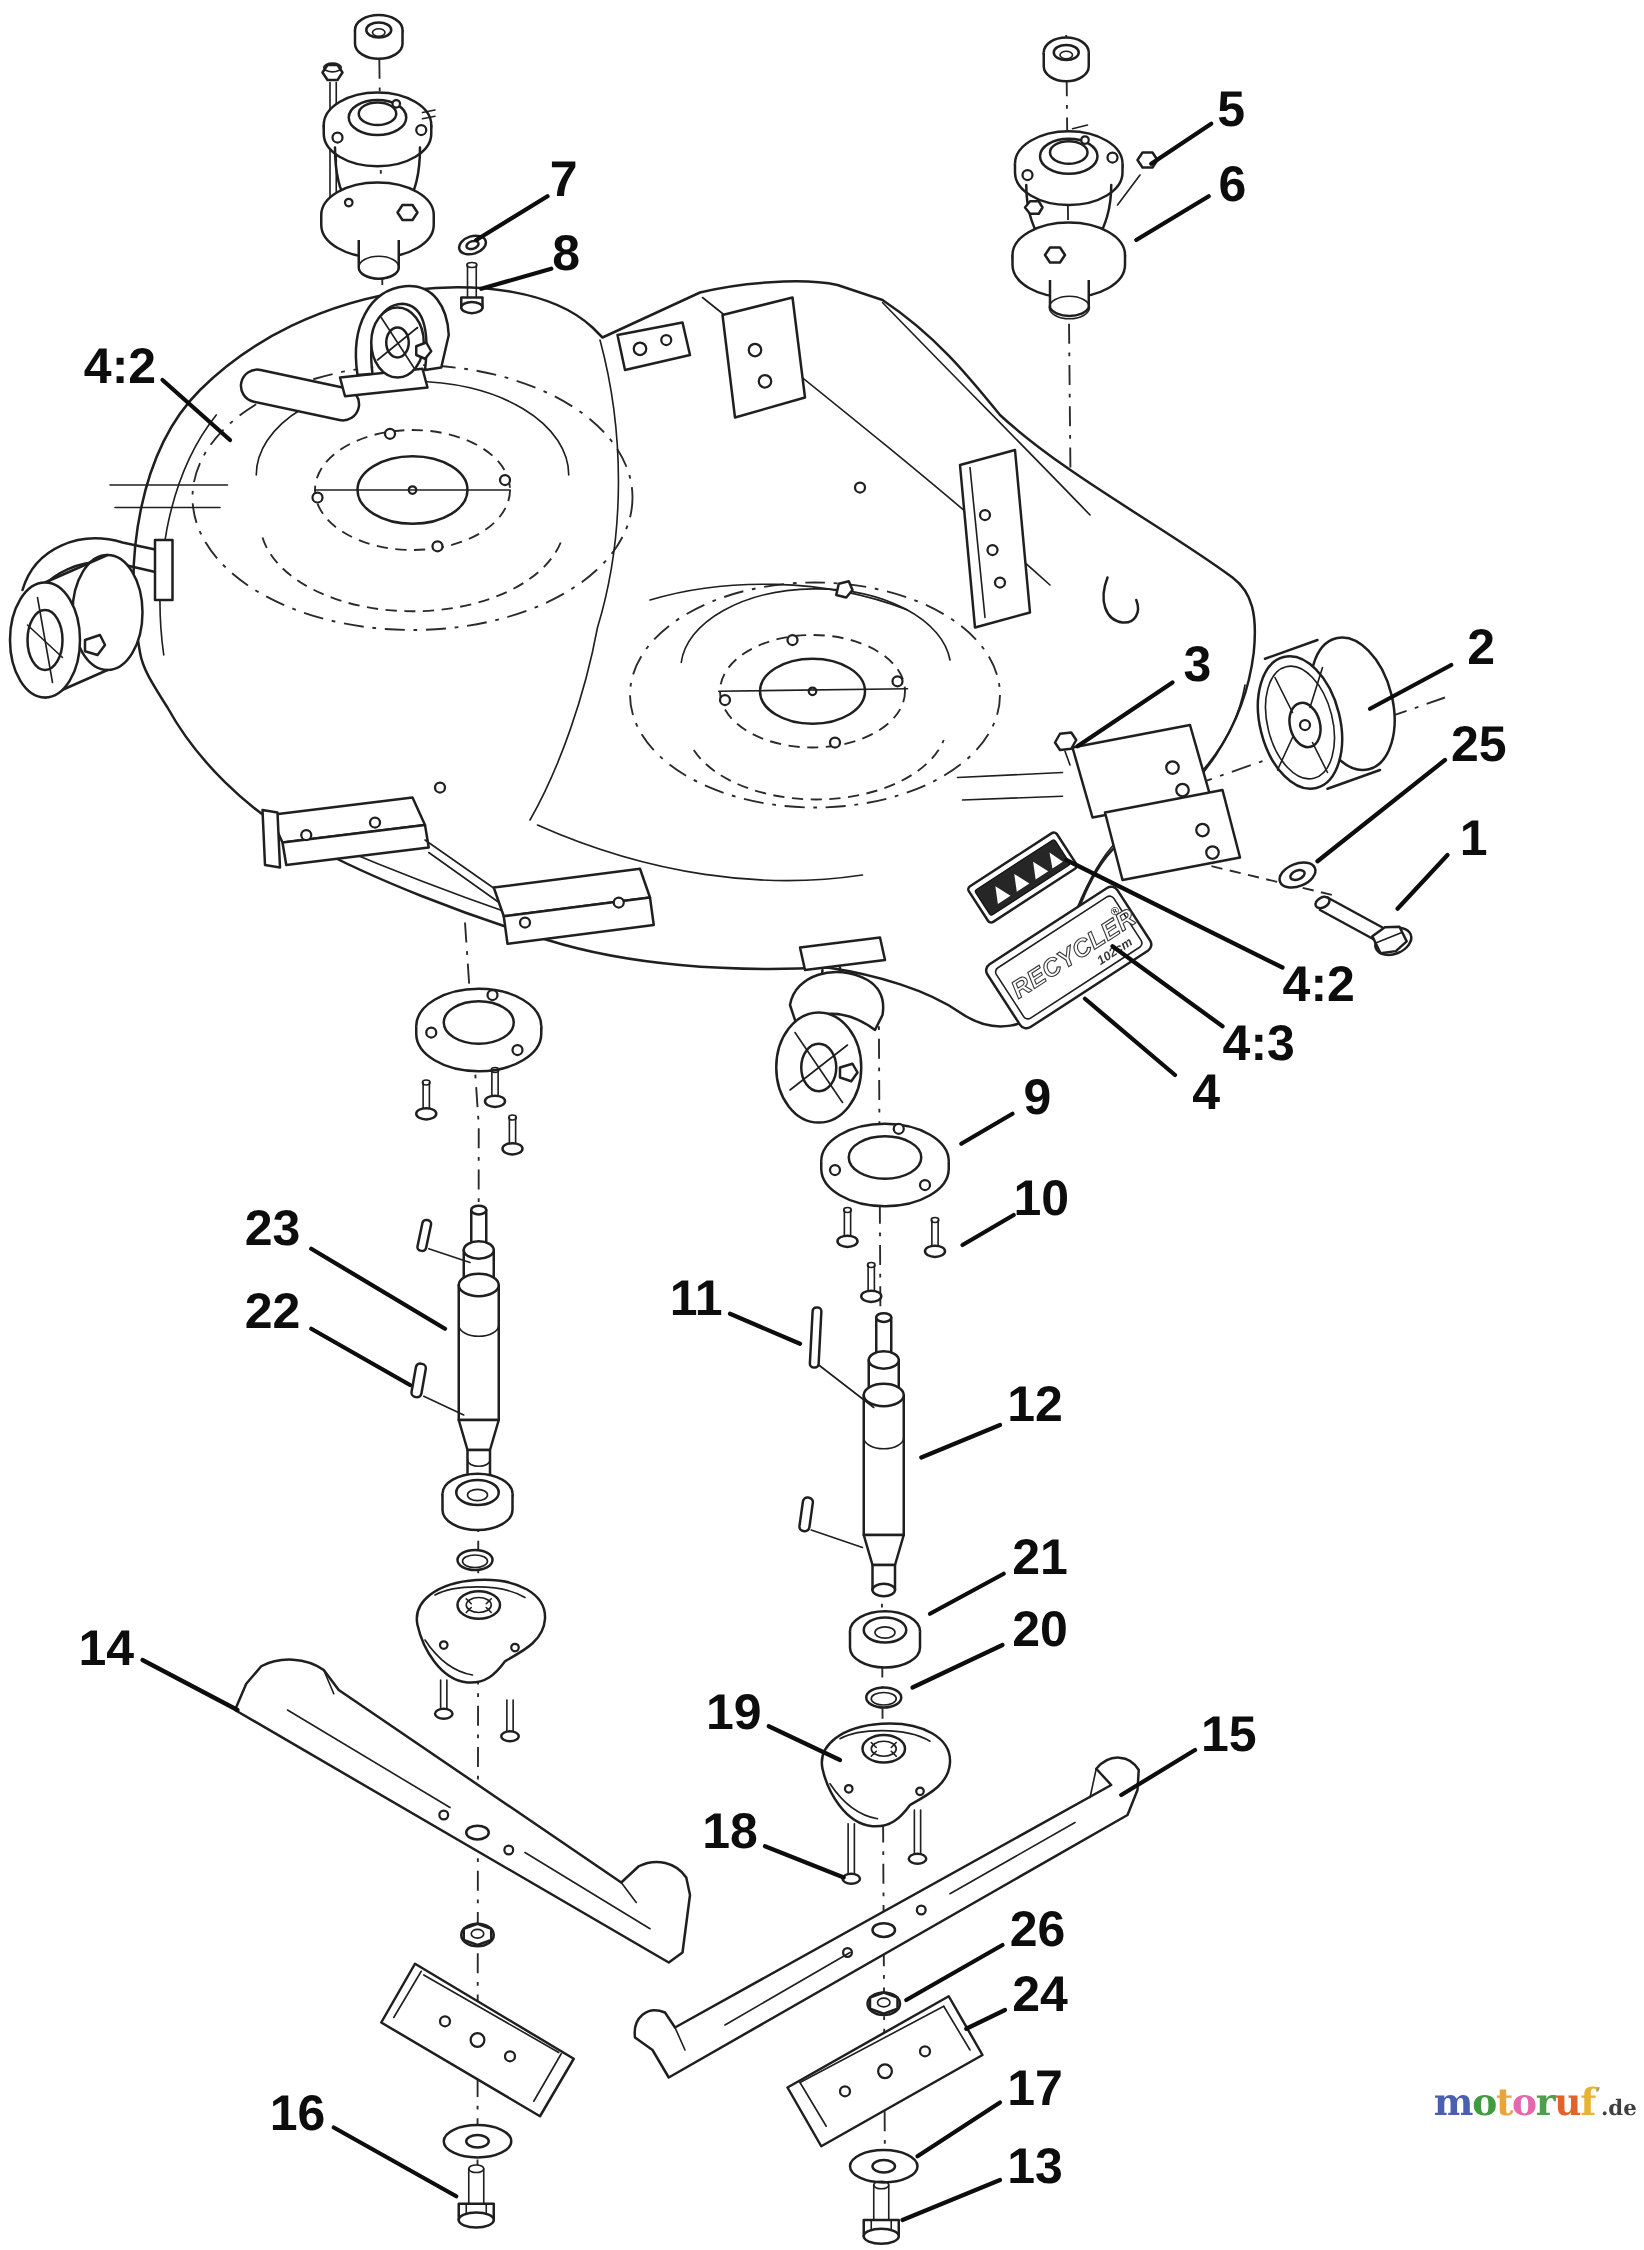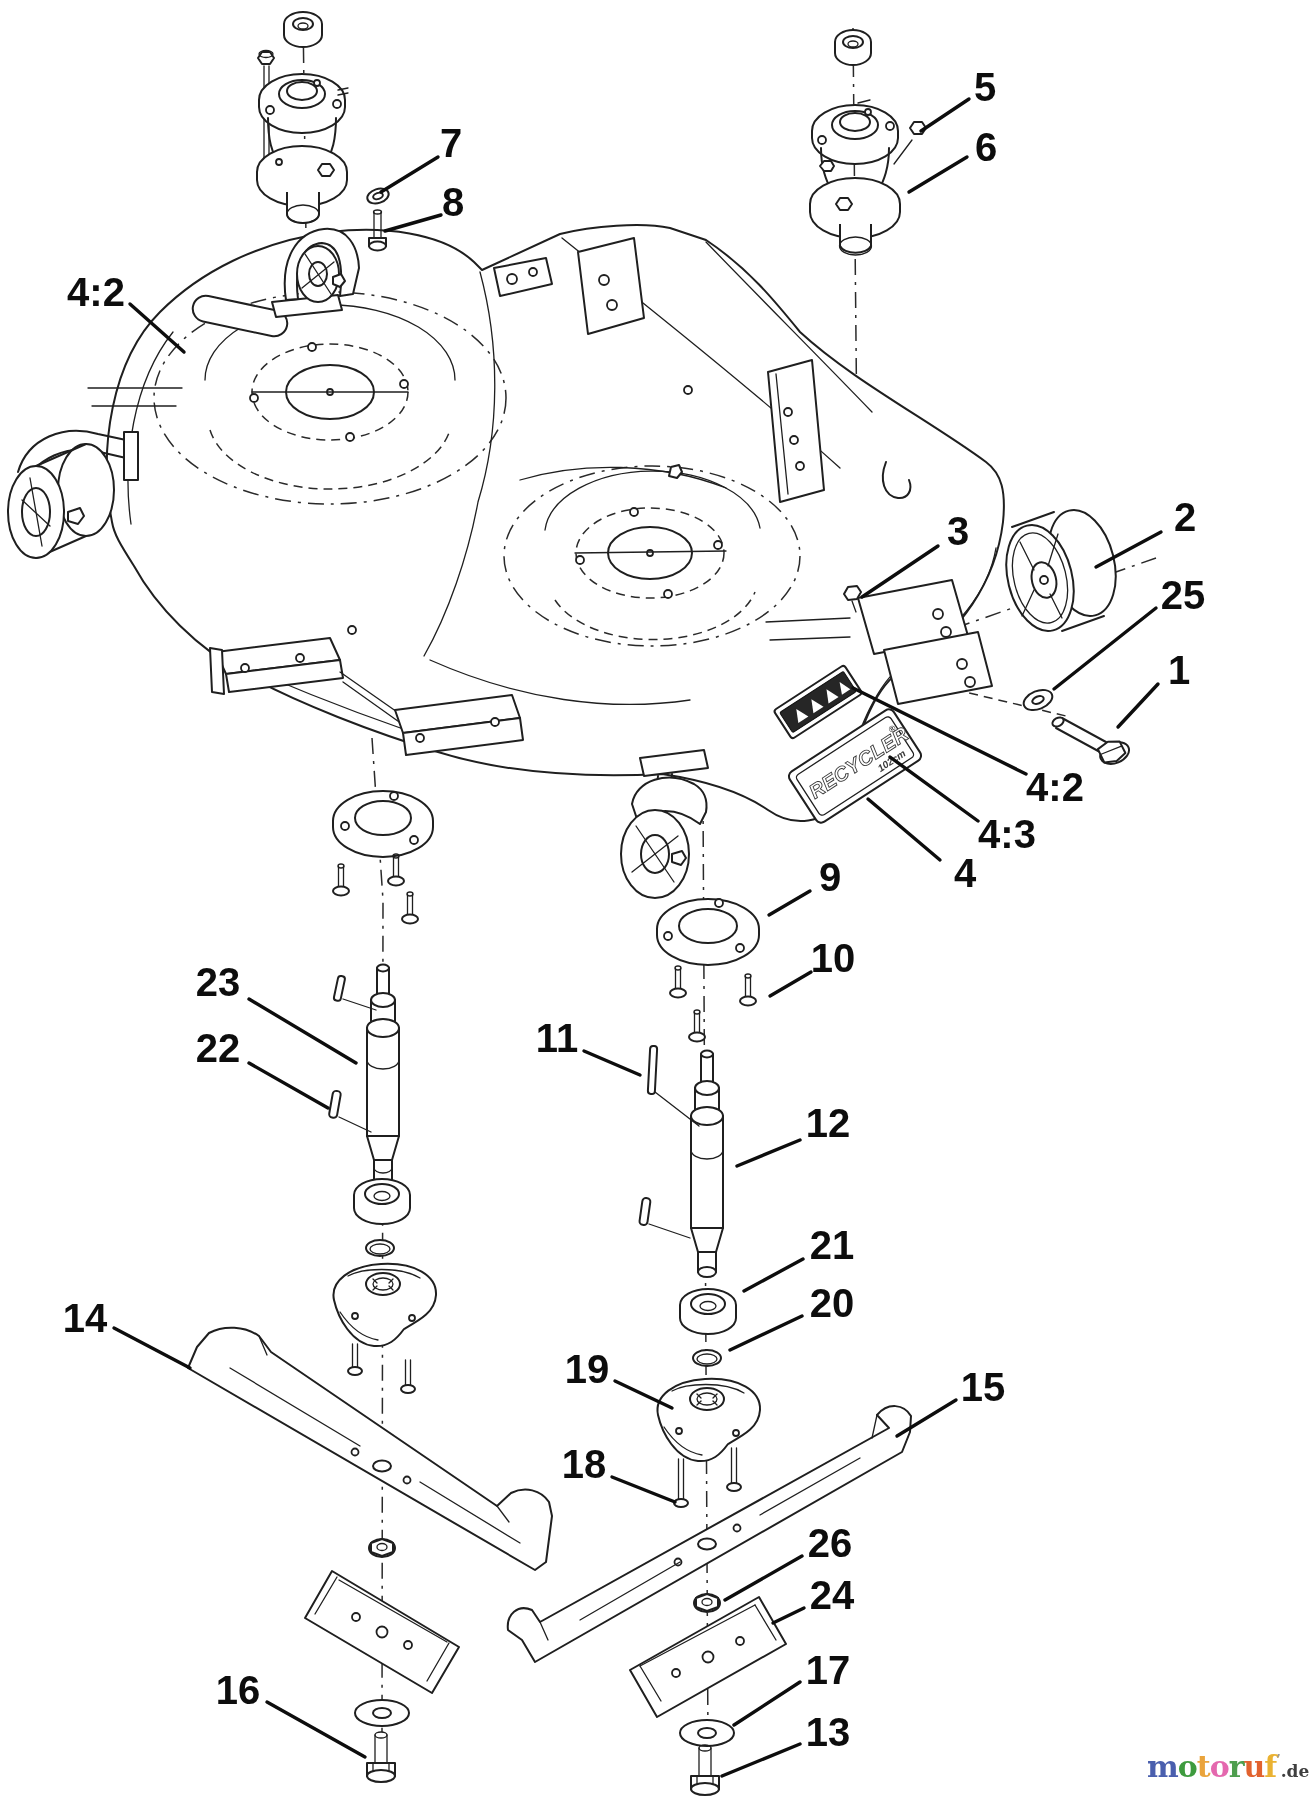--- a/index.html
+++ b/index.html
@@ -12,21 +12,21 @@
   .dashdot{fill:none;stroke:#2a2a2a;stroke-width:1.5;stroke-dasharray:16 7 3 7}
   .dashed{fill:none;stroke:#2a2a2a;stroke-width:1.5;stroke-dasharray:9 6}
   .hole{fill:#ffffff;stroke:#1f1f1f;stroke-width:1.8}
   .dark{fill:#262626;stroke:#111;stroke-width:1}
   .callout-line{stroke:#0d0d0d;stroke-width:3.4;stroke-linecap:round}
   .callout-text{font:700 40px "Liberation Sans",sans-serif;fill:#0d0d0d}
   .decal-big{font:italic 700 20px "Liberation Sans",sans-serif;fill:#ffffff;stroke:#3a3a3a;
              stroke-width:0.9;letter-spacing:.5px}
   .decal-small{font:italic 700 10px "Liberation Sans",sans-serif;fill:#3a3a3a}
   .decal-reg{font:700 9px "Liberation Sans",sans-serif;fill:#3a3a3a}
-  #watermark{position:absolute;left:1147px;top:1752px;font-family:"DejaVu Serif",serif;
+  #watermark{position:absolute;left:1147px;top:1668px;font-family:"DejaVu Serif",serif;
              font-weight:bold;font-size:30px;line-height:1;letter-spacing:-1px;white-space:nowrap}
   #watermark .suffix{font-size:17px;letter-spacing:0}
   #watermark .mark{font-size:13px;vertical-align:13px;letter-spacing:0}
 </style>
 </head>
 <body>
 
 <div class="stage">
 <svg width="1315" height="1800" viewBox="0 0 1315 1800">
 

